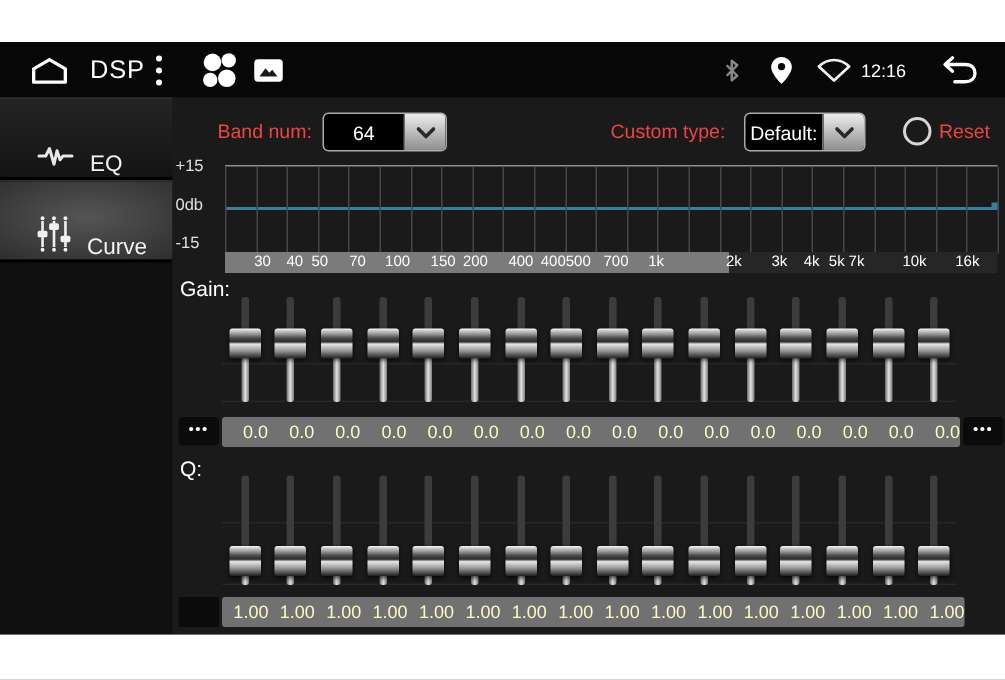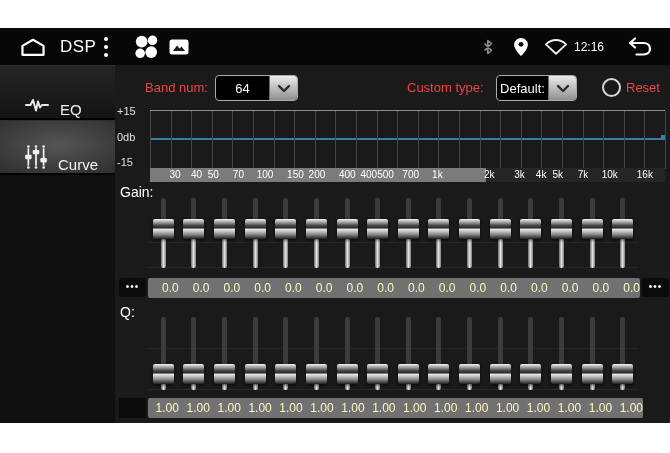--- a/index.html
+++ b/index.html
@@ -218,21 +218,21 @@
           <span class="freq-label" style="left: 153.959px;">200</span>
           <span class="freq-label" style="left: 184.3px;">400</span>
           <span class="freq-label" style="left: 205.827px;">400</span>
           <span class="freq-label" style="left: 222.525px;">500</span>
           <span class="freq-label" style="left: 247.702px;">700</span>
           <span class="freq-label" style="left: 274.392px;">1k</span>
           <span class="freq-label" style="left: 326.259px;">2k</span>
           <span class="freq-label" style="left: 356.6px;">3k</span>
           <span class="freq-label" style="left: 378.127px;">4k</span>
           <span class="freq-label" style="left: 394.825px;">5k</span>
-          <span class="freq-label" style="left: 420px;">7k</span>
+          <span class="freq-label" style="left: 408px;">7k</span>
           <span class="freq-label" style="left: 446.692px;">10k</span>
           <span class="freq-label" style="left: 481.862px;">16k</span>
         </div>
 
       <div class="sec-label" style="left:5px;top:119px;">Gain:</div>
       <div class="slider-area" style="top:133px;height:70px;">
         <div class="hline" style="top:44px;"></div>
         <div class="hline" style="bottom:0;"></div>
       <div class="band-col">
             <div class="vslider">

